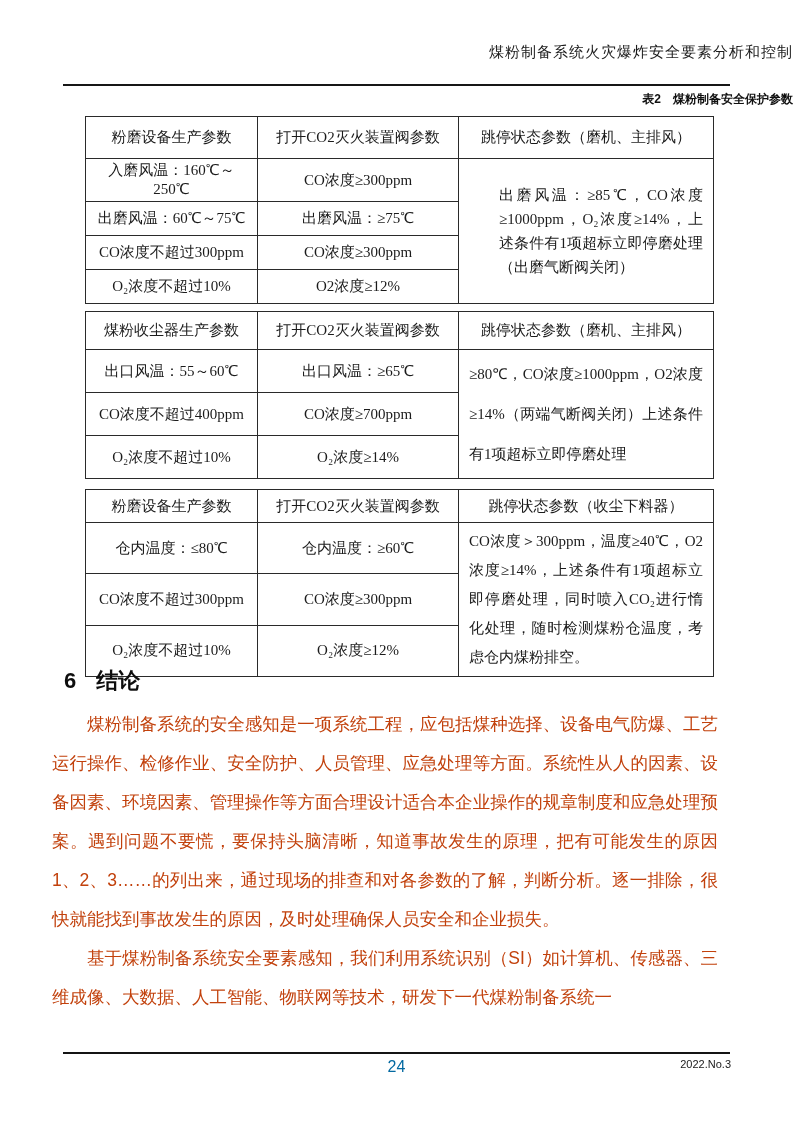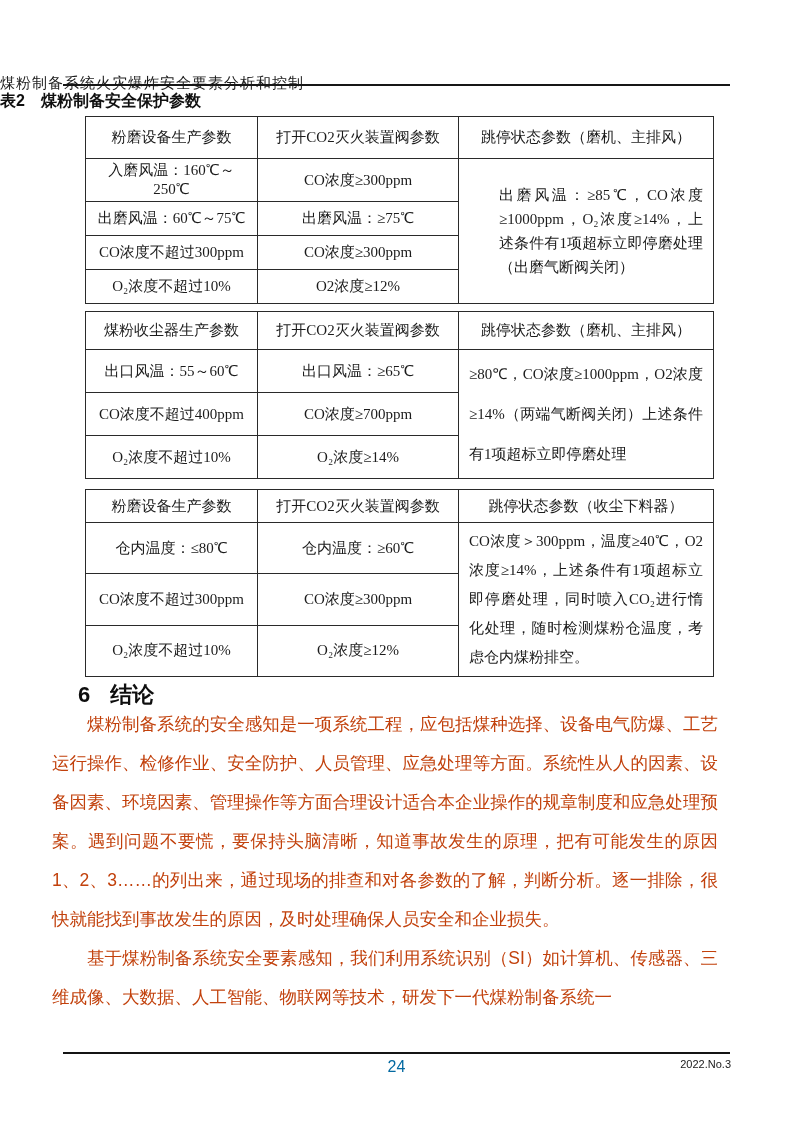--- a/index.html
+++ b/index.html
@@ -7,29 +7,29 @@
     position:relative;
     width:793px;height:1122px;
     background:#ffffff;
     color:#141414;
     font-family:"Liberation Serif", serif;
     box-sizing:border-box;
     outline:1px solid #c9c9c9;
     overflow:hidden;
   }
   .running-head{
-    position:absolute;top:74px;left:0;width:100%;
-    text-align:left;font-size:15px;letter-spacing:1px;color:#1c1c1c;
+    position:absolute;top:43px;left:0;width:100%;
+    text-align:right;font-size:15px;letter-spacing:1px;color:#1c1c1c;
   }
   .head-rule{
     position:absolute;top:84px;left:63px;width:667px;height:2px;background:#161616;
   }
   .caption{
     position:absolute;top:91px;left:0;width:100%;
-    text-align:left;font-weight:bold;font-size:16px;
+    text-align:right;font-weight:bold;font-size:12px;
     font-family:"Liberation Sans", sans-serif;color:#101010;
   }
   table.ptable{
     position:absolute;left:85px;width:628px;
     border-collapse:collapse;table-layout:fixed;
     font-size:15px;color:#1b1b1b;
   }
   .ptable th,.ptable td{
     border:1.5px solid #2a2a2a;
     font-weight:normal;
@@ -49,21 +49,21 @@
   .t1 td.note{line-height:24px;padding-left:40px;}
   .t2{top:311px;}
   .t2 tr.hrow{height:38px;}
   .t2 tr.drow{height:40px;}
   .t2 td.note{line-height:40px;}
   .t3{top:489px;}
   .t3 tr.hrow{height:33px;}
   .t3 tr.drow{height:39px;}
   .t3 td.note{line-height:29px;}
   h2.section-heading{
-    position:absolute;top:666px;left:64px;margin:14px;
+    position:absolute;top:666px;left:64px;margin:0;
     font-family:"Liberation Sans", sans-serif;
     font-size:22px;font-weight:bold;color:#0e0e0e;
   }
   .sec-num{margin-right:20px;}
   .bodytext{
     position:absolute;top:705px;left:52px;width:666px;
     font-family:"Liberation Sans", sans-serif;
     font-size:17.5px;line-height:39px;
     text-align:justify;color:#c2410c;
   }

